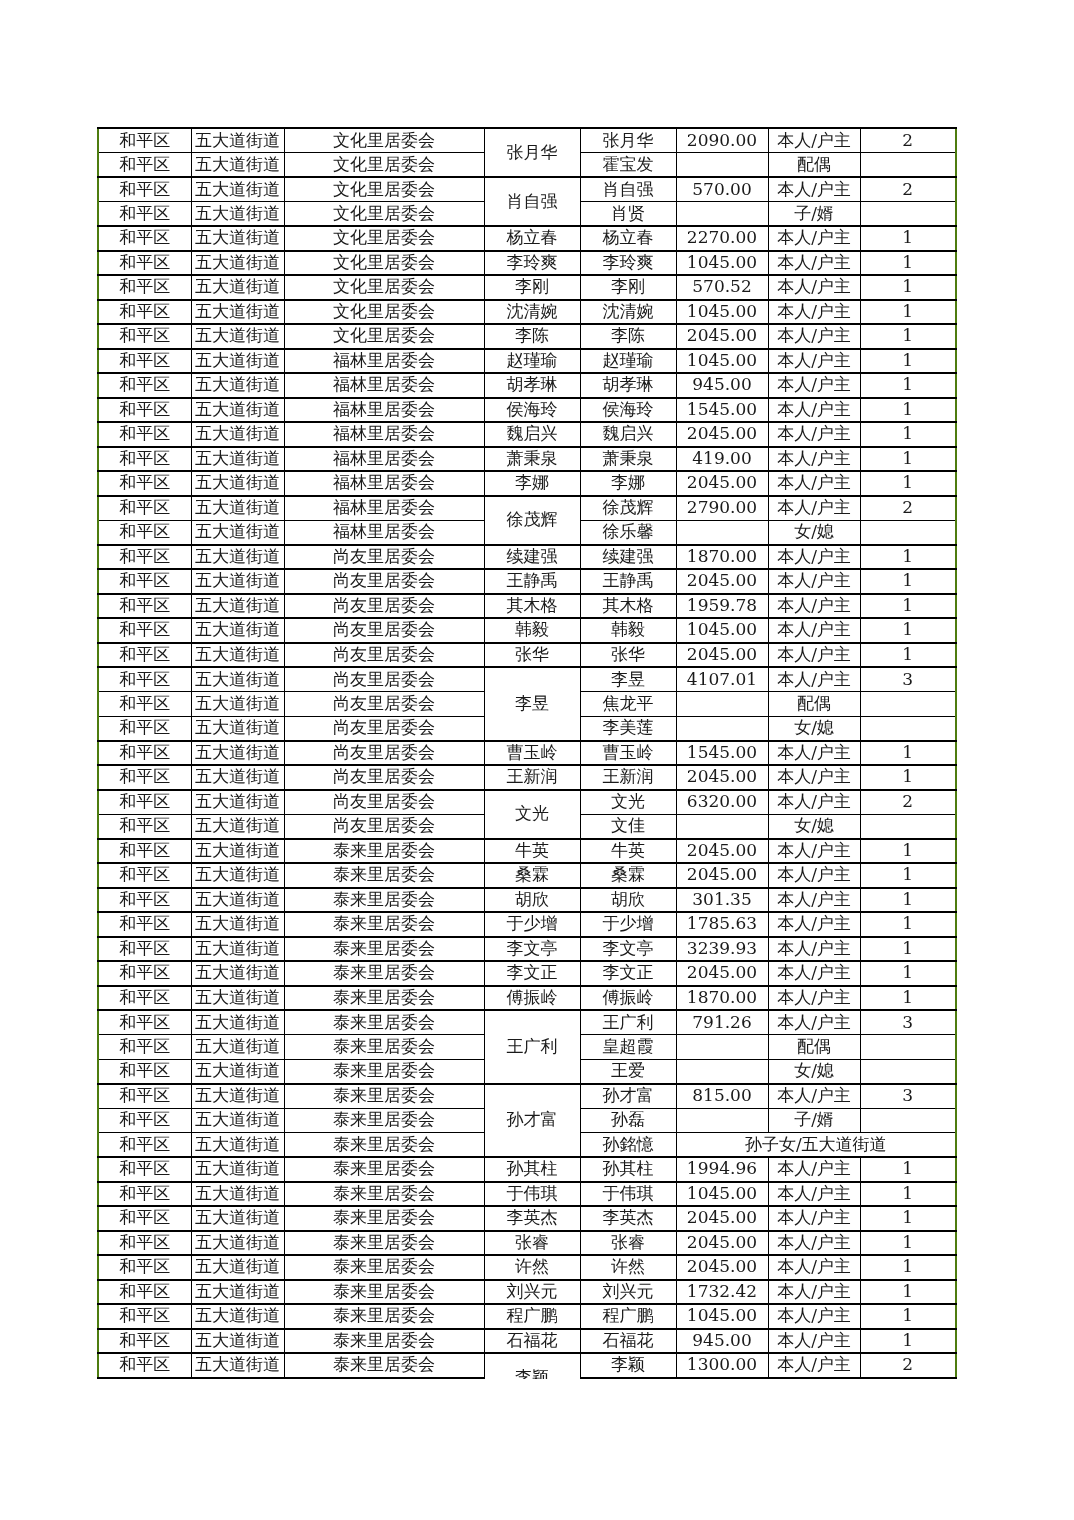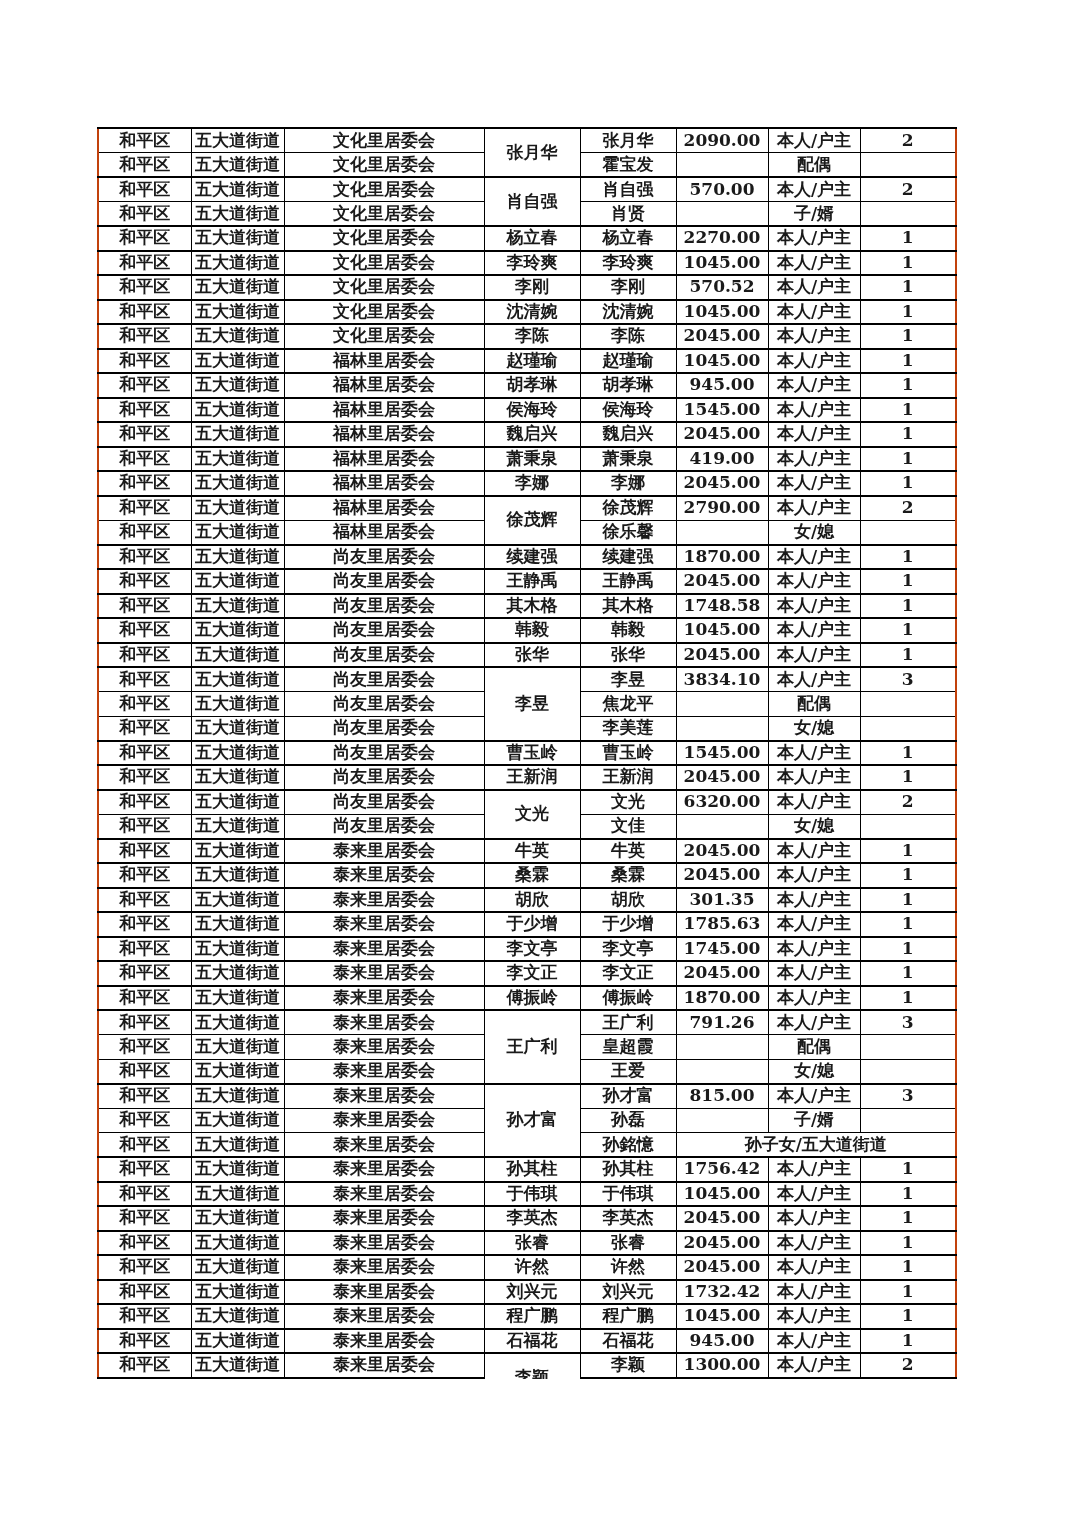--- a/index.html
+++ b/index.html
@@ -11,22 +11,21 @@
   }
   .sheet-clip{
     position:absolute;left:97px;top:127px;
     width:864px;height:1252px;
     overflow:hidden;
   }
   table.roster{
     border-collapse:collapse;
     table-layout:fixed;
     width:858px;
-    border:2px solid #c2410c;
-    font-weight:bold;
+    border:2px solid #4d7c0f;
   }
   table.roster td{
     border:1px solid #000;
     padding:0;
     text-align:center;
     vertical-align:middle;
     font-size:17px;
     line-height:1.05;
     color:#1a1a1a;
     white-space:nowrap;
@@ -240,21 +239,21 @@
           <td>2045.00</td>
           <td>本人/户主</td>
           <td>1</td>
         </tr>
         <tr class="grp">
           <td>和平区</td>
           <td>五大道街道</td>
           <td>尚友里居委会</td>
           <td rowspan="1">其木格</td>
           <td>其木格</td>
-          <td>1748.58</td>
+          <td>1959.78</td>
           <td>本人/户主</td>
           <td>1</td>
         </tr>
         <tr class="grp">
           <td>和平区</td>
           <td>五大道街道</td>
           <td>尚友里居委会</td>
           <td rowspan="1">韩毅</td>
           <td>韩毅</td>
           <td>1045.00</td>
@@ -270,21 +269,21 @@
           <td>2045.00</td>
           <td>本人/户主</td>
           <td>1</td>
         </tr>
         <tr class="grp">
           <td>和平区</td>
           <td>五大道街道</td>
           <td>尚友里居委会</td>
           <td rowspan="3">李昱</td>
           <td>李昱</td>
-          <td>3834.10</td>
+          <td>4107.01</td>
           <td>本人/户主</td>
           <td>3</td>
         </tr>
         <tr>
           <td>和平区</td>
           <td>五大道街道</td>
           <td>尚友里居委会</td>
           <td>焦龙平</td>
           <td></td>
           <td>配偶</td>
@@ -377,21 +376,21 @@
           <td>1785.63</td>
           <td>本人/户主</td>
           <td>1</td>
         </tr>
         <tr class="grp">
           <td>和平区</td>
           <td>五大道街道</td>
           <td>泰来里居委会</td>
           <td rowspan="1">李文亭</td>
           <td>李文亭</td>
-          <td>1745.00</td>
+          <td>3239.93</td>
           <td>本人/户主</td>
           <td>1</td>
         </tr>
         <tr class="grp">
           <td>和平区</td>
           <td>五大道街道</td>
           <td>泰来里居委会</td>
           <td rowspan="1">李文正</td>
           <td>李文正</td>
           <td>2045.00</td>
@@ -461,21 +460,21 @@
           <td>泰来里居委会</td>
           <td>孙銘憶</td>
           <td colspan="3">孙子女/五大道街道</td>
         </tr>
         <tr class="grp">
           <td>和平区</td>
           <td>五大道街道</td>
           <td>泰来里居委会</td>
           <td rowspan="1">孙其柱</td>
           <td>孙其柱</td>
-          <td>1756.42</td>
+          <td>1994.96</td>
           <td>本人/户主</td>
           <td>1</td>
         </tr>
         <tr class="grp">
           <td>和平区</td>
           <td>五大道街道</td>
           <td>泰来里居委会</td>
           <td rowspan="1">于伟琪</td>
           <td>于伟琪</td>
           <td>1045.00</td>

